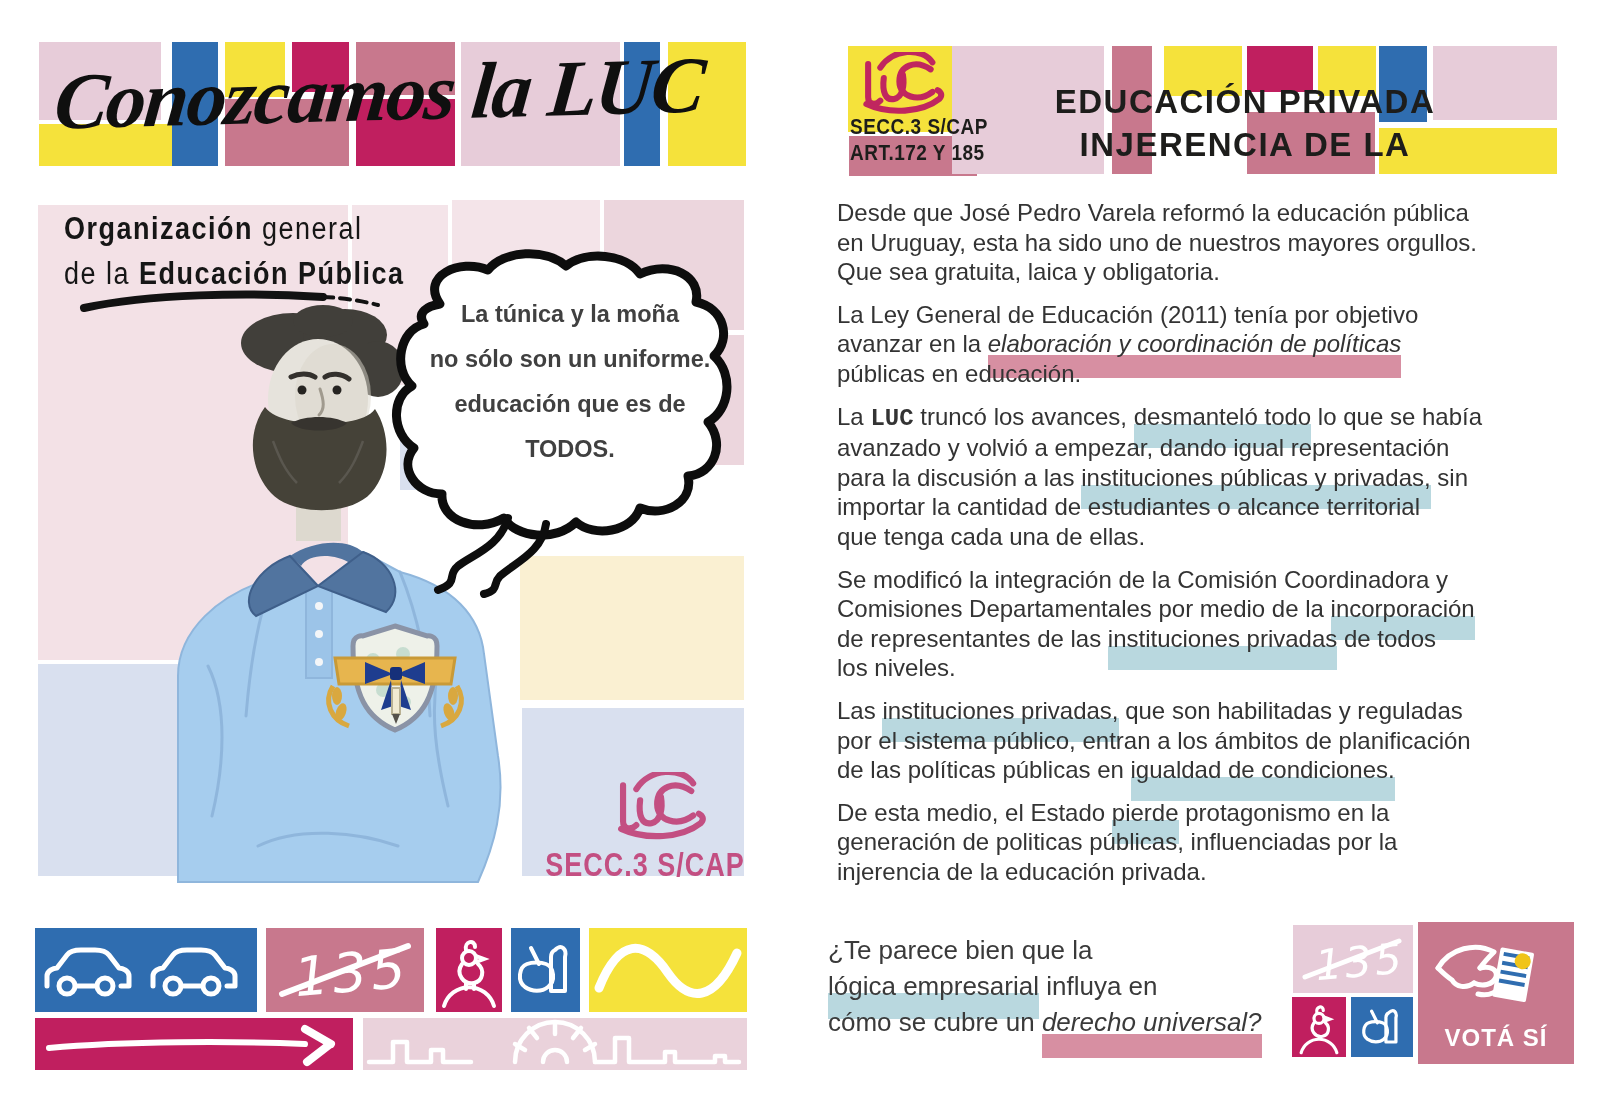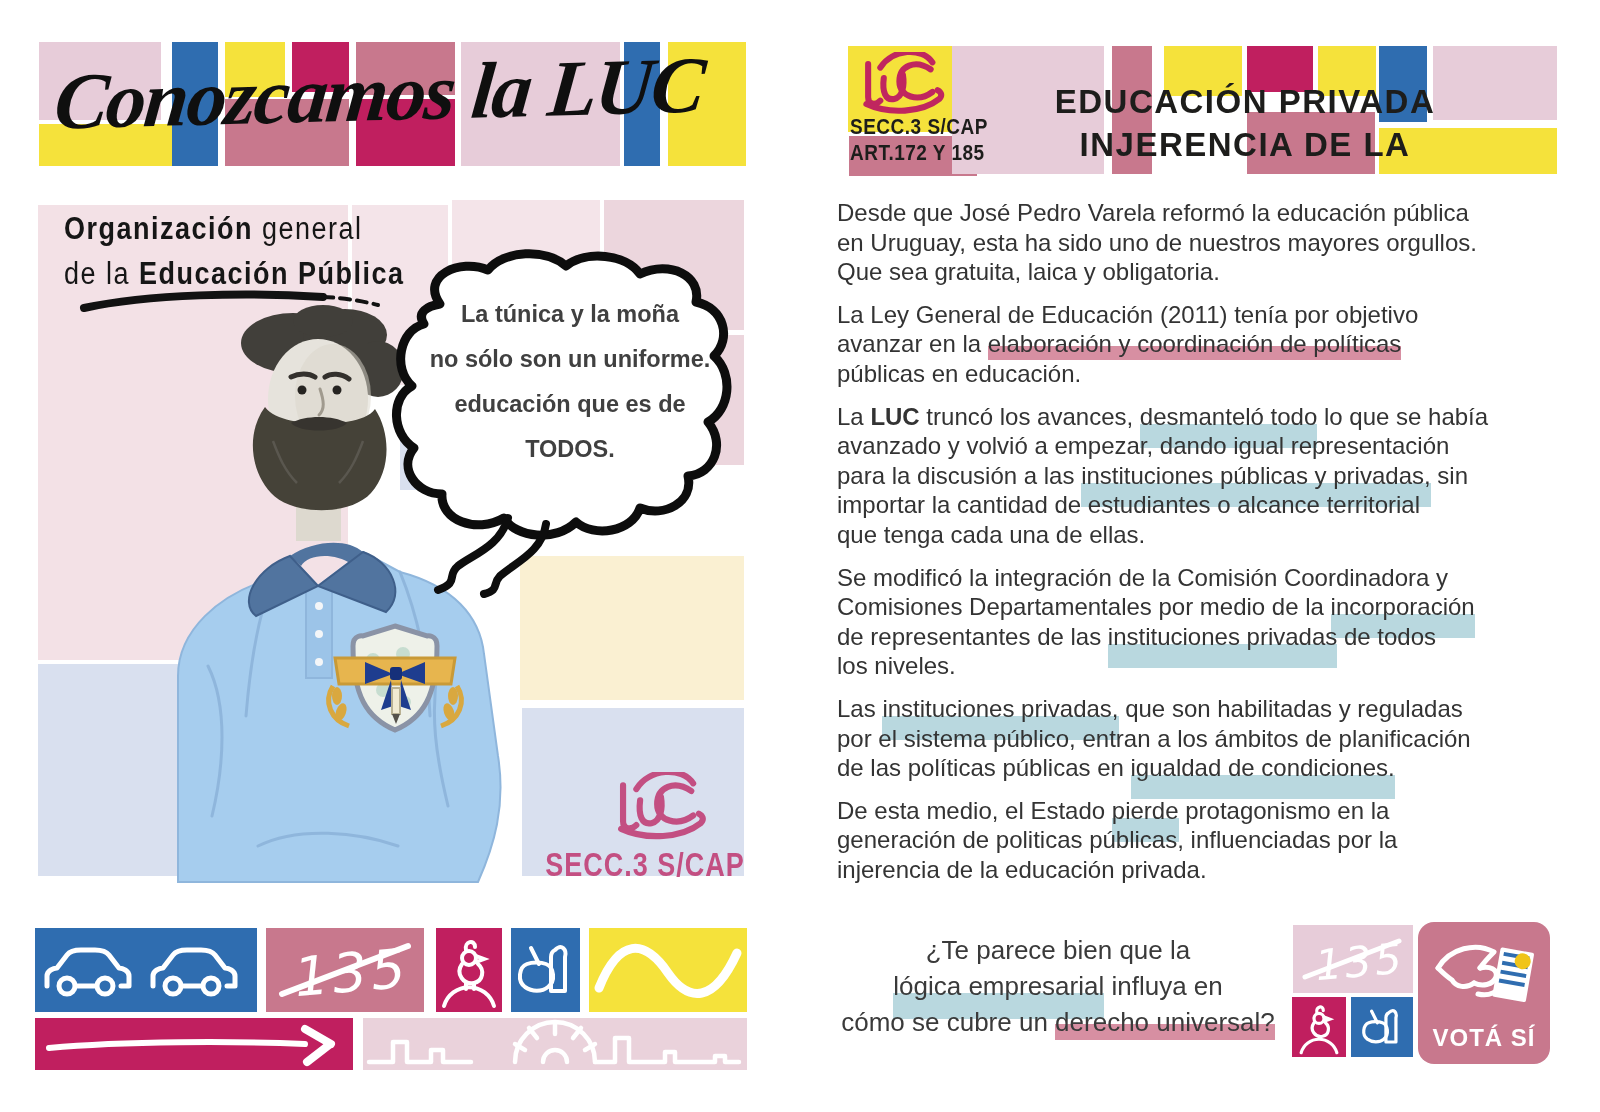--- a/index.html
+++ b/index.html
@@ -28,24 +28,24 @@
     color:var(--luc_pink);font-weight:700;font-size:27px;letter-spacing:1px;
     transform:scaleY(1.25);transform-origin:top left;white-space:nowrap;}
   
   .hdr-hand{position:absolute;color:#1d1d1b;font-weight:700;font-size:19px;letter-spacing:.5px;
     transform:scaleY(1.2);transform-origin:top left;white-space:nowrap;}
   .heading{position:absolute;left:985px;top:80px;width:520px;text-align:center;
     color:var(--heading_ink);font-weight:700;font-size:33px;letter-spacing:1.5px;line-height:43px;}
   .body-col{position:absolute;left:837px;top:198px;width:690px;font-size:24px;color:var(--ink);}
   .para{margin-bottom:13px;}
   .tl{line-height:29.6px;white-space:pre;}
-  .b{font-weight:700;}
+  .b{font-weight:700;font-family:Liberation Mono, monospace;}
   .hlb{background:linear-gradient(180deg,transparent 46%,var(--hl_blue) 46%);padding-bottom:18px;}
-  .hlr{background:linear-gradient(180deg,transparent 52%,var(--hl_rose) 52%);padding-bottom:3px;}
-  .question{position:absolute;left:828px;top:932px;width:460px;text-align:center;
+  .hlr{background:linear-gradient(180deg,transparent 52%,var(--hl_rose) 52%);padding-bottom:21px;font-style:italic;}
+  .question{position:absolute;left:828px;top:932px;width:460px;
     font-size:26px;color:#3a3a3a;}
   .question .tl{line-height:36px;}
   .vote-label{position:absolute;left:0;right:0;bottom:12px;text-align:center;color:#fff;
     font-weight:700;font-size:24px;letter-spacing:1px;}
   svg text{font-family:"DejaVu Sans",sans-serif;}
   .tile{position:absolute;}
 </style>
 </head>
 <body>
 
@@ -322,21 +322,21 @@
     </div>
     <div class="tile c-blue" style="left:1351px;top:997px;width:62px;height:60px;">
       <svg width="62" height="60" viewBox="0 0 69 84">
         <g stroke="#fff" stroke-width="4.5" fill="none" stroke-linecap="round" stroke-linejoin="round">
           <path d="M20,20 l8,16"></path>
           <path d="M16,36 c-8,3 -10,17 -2,23 c7,5 17,5 23,0 c8,-6 6,-20 -2,-23 c-5,-2 -14,-2 -19,0 Z"></path>
           <path d="M44,22 c7,-7 12,0 10,7 v34 h-14 v-34 c0,-4 2,-6 4,-7 Z"></path>
         </g>
       </svg>
     </div>
-    <div class="tile c-dusty" style="left:1418px;top:922px;width:132px;height:142px;border-radius:16px;">
+    <div class="tile c-dusty" style="left:1418px;top:922px;width:156px;height:142px;">
       <svg class="abs" style="left:14px;top:10px;" width="110" height="84" viewBox="0 0 110 84">
         <g transform="rotate(10 82 44)">
           <rect x="64" y="18" width="34" height="50" rx="2" fill="#fff"></rect>
           <path d="M68,24 h26 M68,33 h26 M68,42 h26 M68,51 h26" stroke="#2f6db0" stroke-width="4"></path>
           <circle cx="88" cy="28" r="8" fill="#f0c419"></circle>
         </g>
         <g stroke="#fff" stroke-width="5" fill="none" stroke-linecap="round" stroke-linejoin="round">
           <path d="M6,36 C18,16 44,10 62,20 C56,26 52,30 48,36"></path>
           <path d="M48,36 C58,34 66,37 64,45 C61,53 50,55 42,51"></path>
           <path d="M42,51 C34,57 24,55 20,48 C14,44 10,40 6,36"></path>

